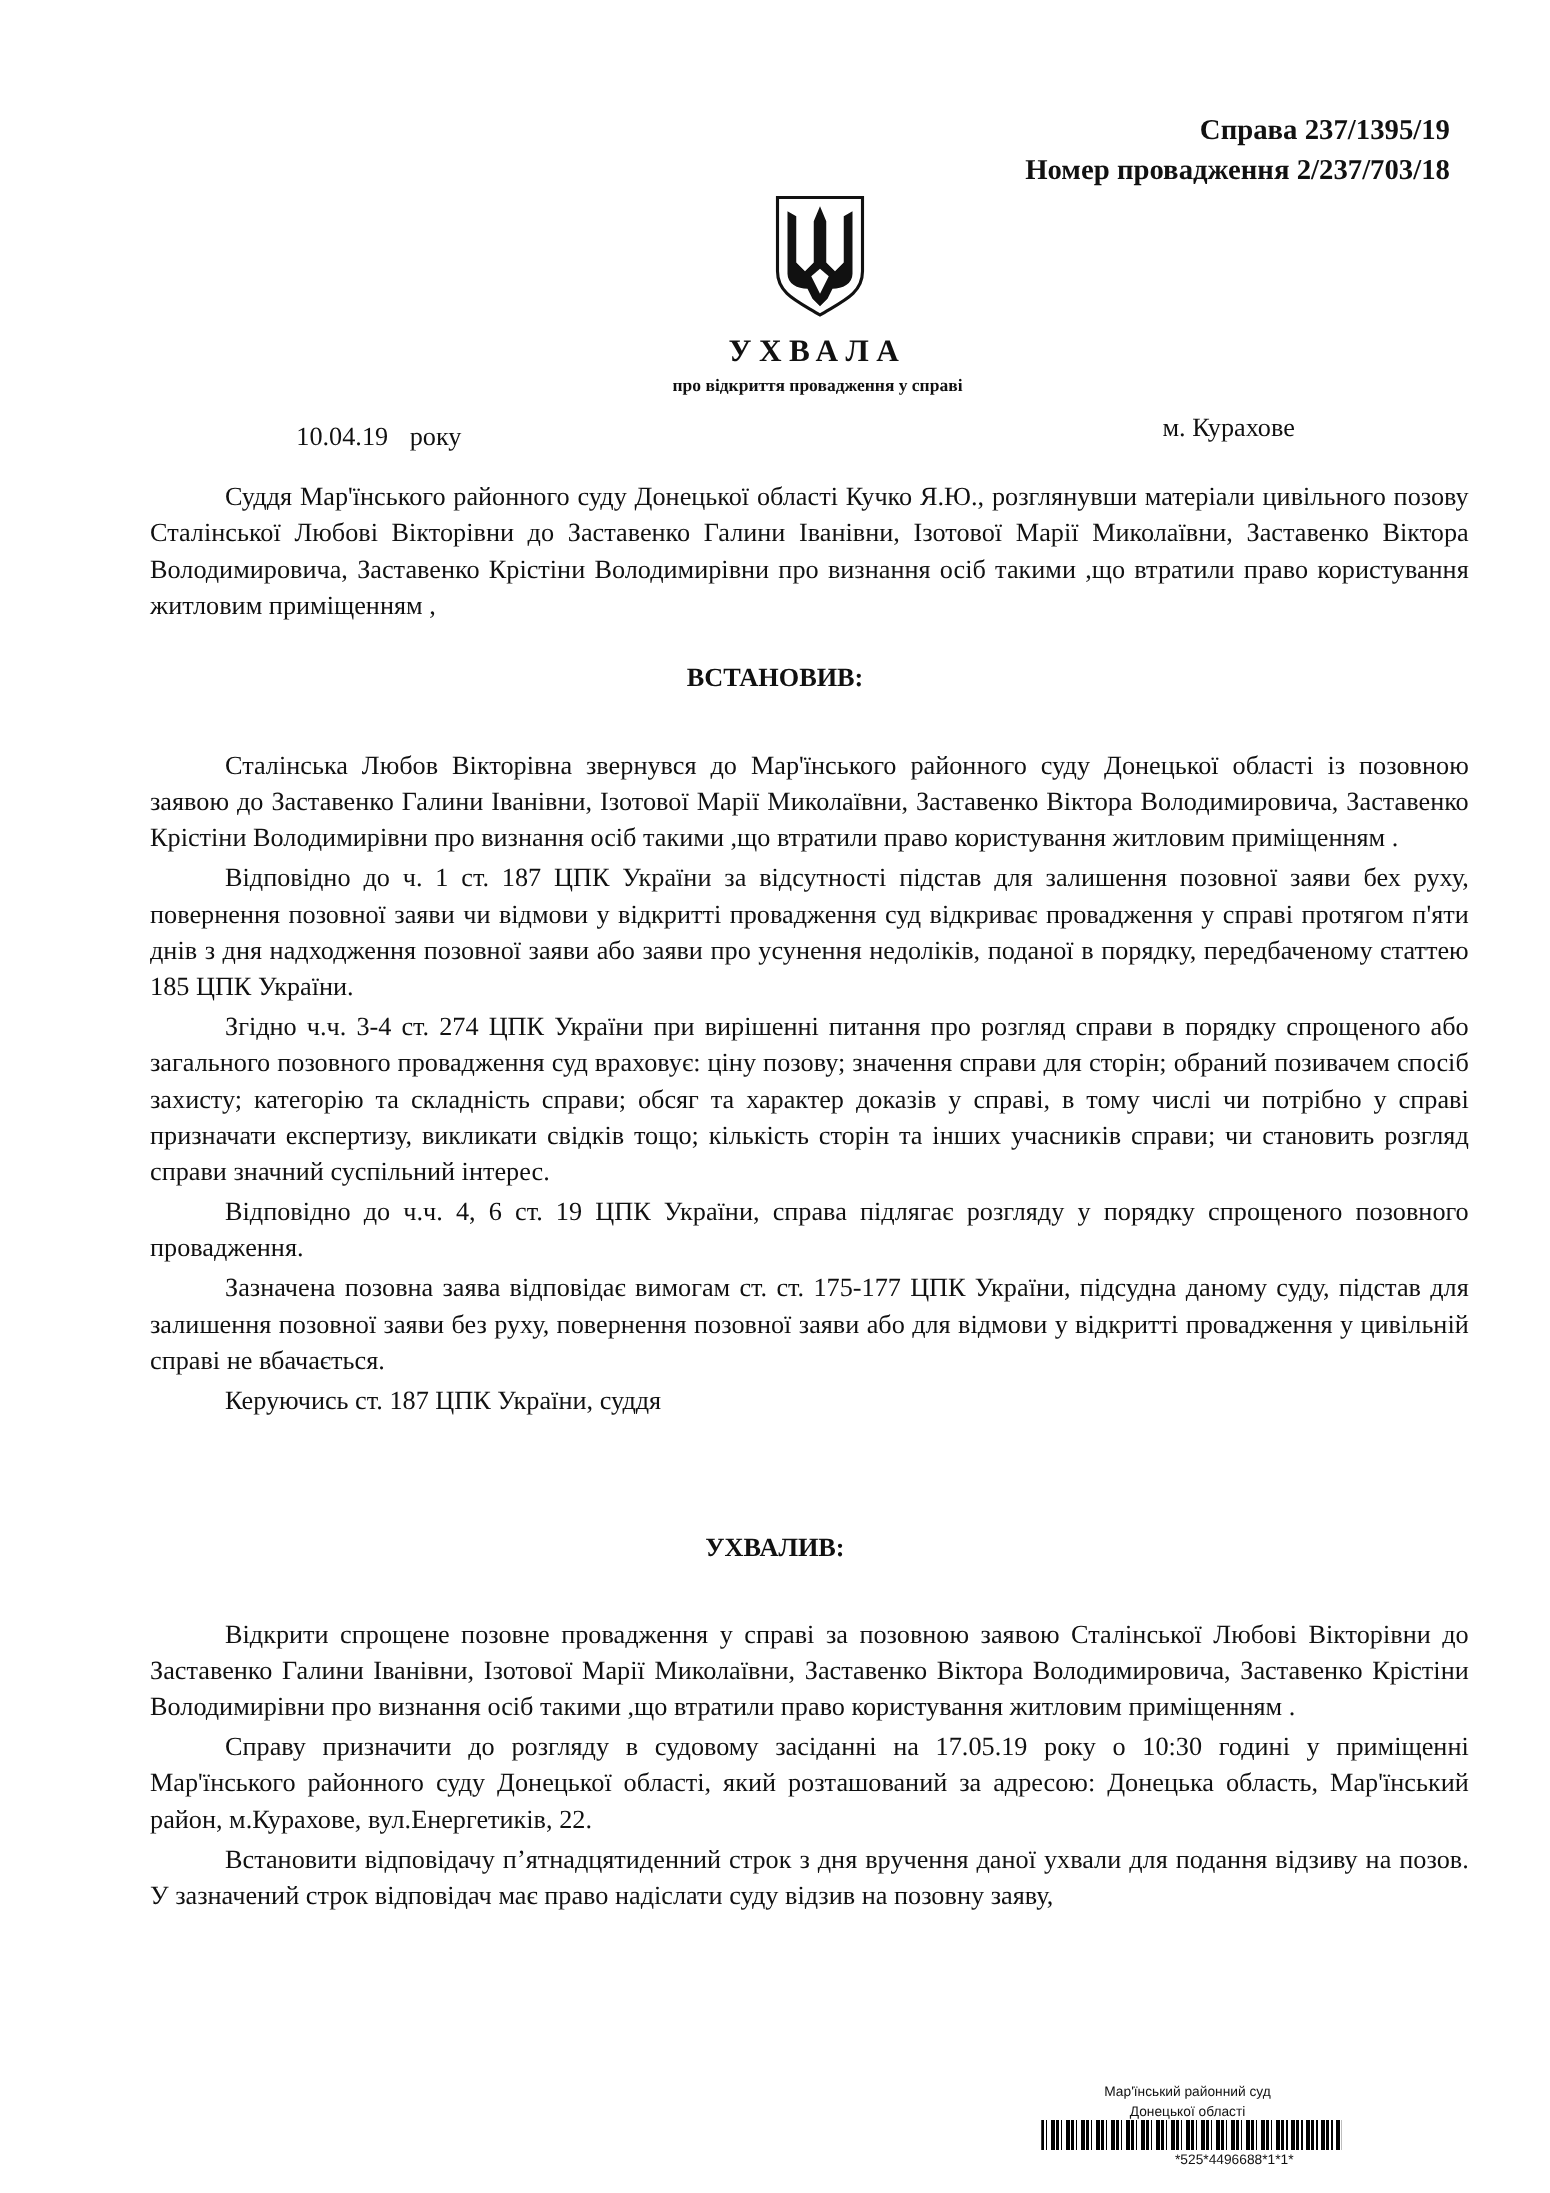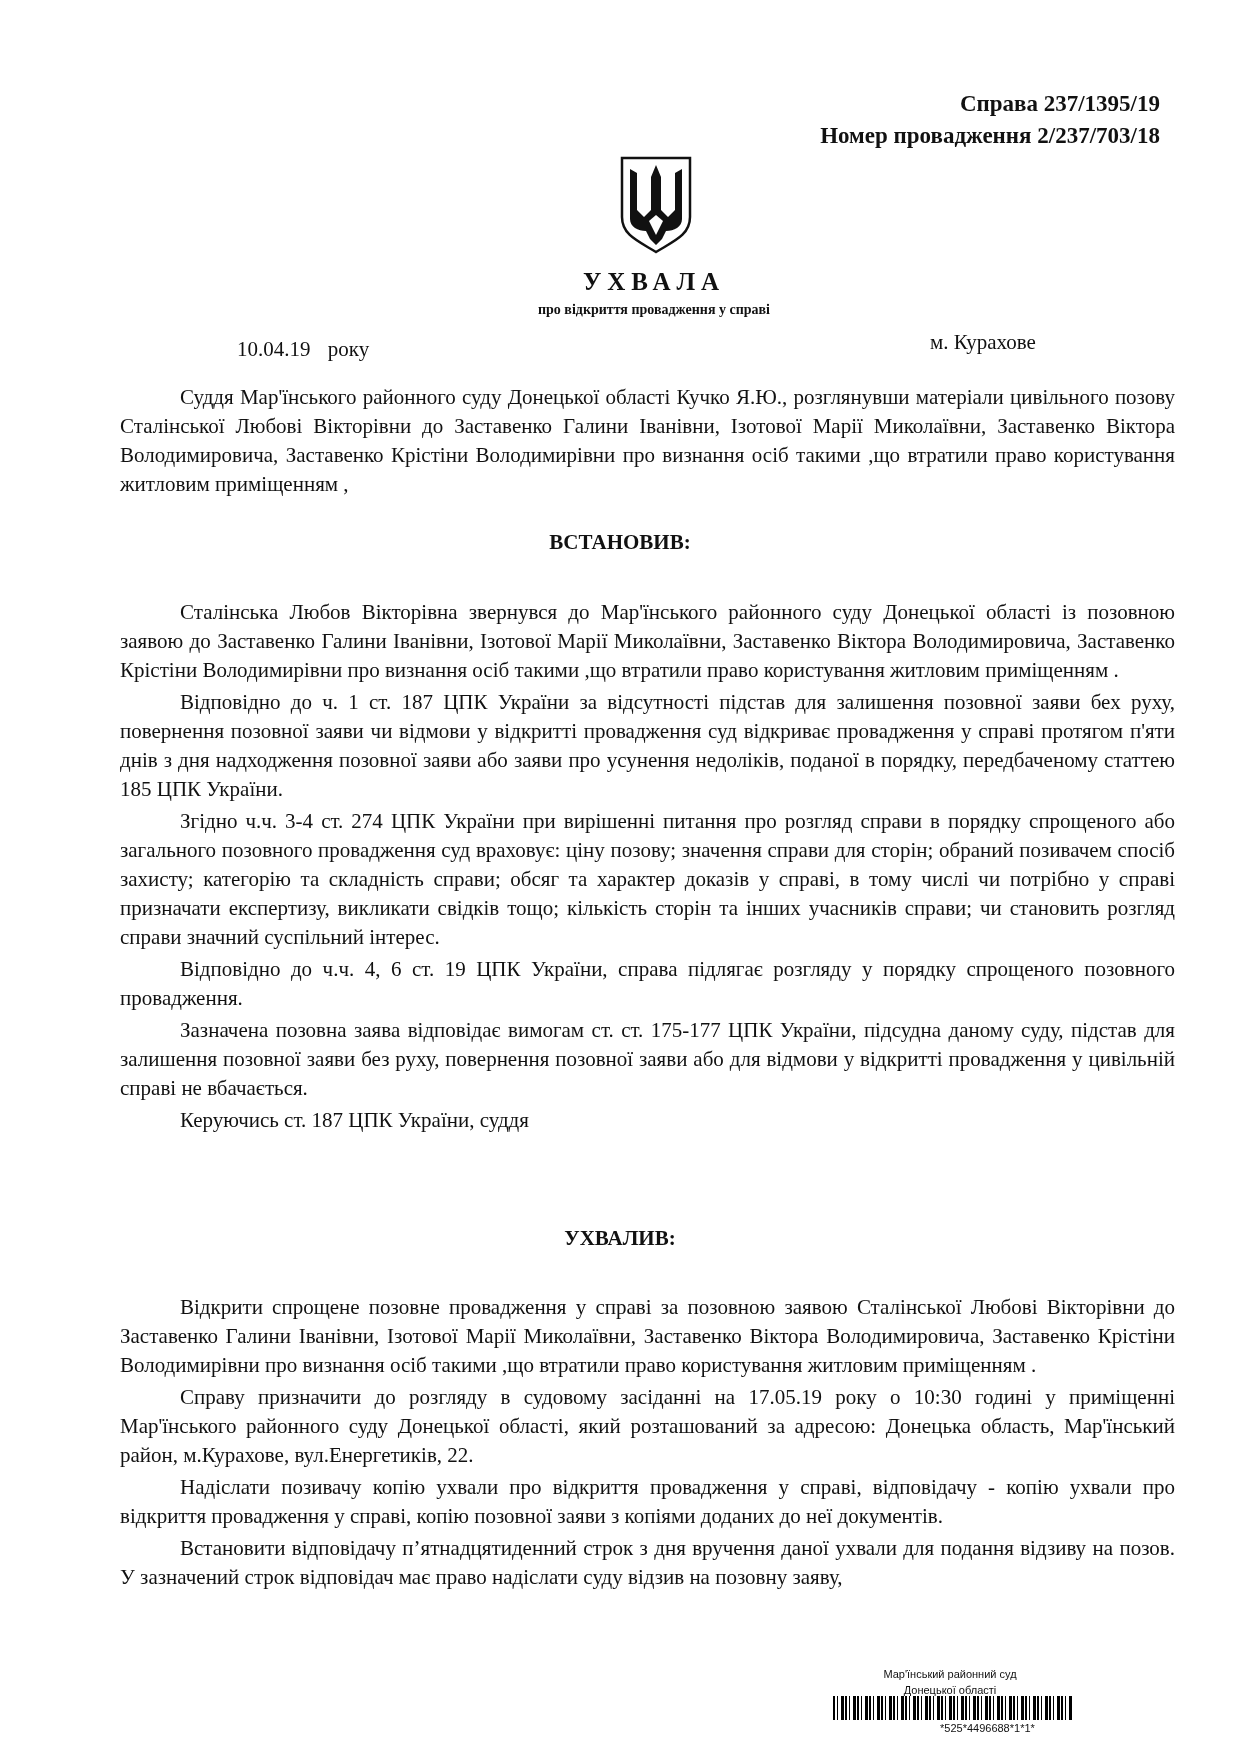--- a/index.html
+++ b/index.html
@@ -62,21 +62,20 @@
     <p class="tight">Відповідно до ч.ч. 4, 6 ст. 19 ЦПК України, справа підлягає розгляду у порядку спрощеного позовного провадження.</p>
     <p class="tight">Зазначена позовна заява відповідає вимогам ст. ст. 175-177 ЦПК України, підсудна даному суду, підстав для залишення позовної заяви без руху, повернення позовної заяви або для відмови у відкритті провадження у цивільній справі не вбачається.</p>
     <p class="tight">Керуючись ст. 187 ЦПК України, суддя</p>
   </div>
 
   <div class="heading" style="top:1226px;">УХВАЛИВ:</div>
 
   <div class="text" style="top:1293px;">
     <p>Відкрити спрощене позовне провадження у справі за позовною заявою Сталінської Любові Вікторівни до Заставенко Галини Іванівни, Ізотової Марії Миколаївни, Заставенко Віктора Володимировича, Заставенко Крістіни Володимирівни про визнання осіб такими ,що втратили право користування житловим приміщенням .</p>
     <p class="tight">Справу призначити до розгляду в судовому засіданні на 17.05.19 року о 10:30 годині у приміщенні Мар'їнського районного суду Донецької області, який розташований за адресою: Донецька область, Мар'їнський район, м.Курахове, вул.Енергетиків, 22.</p>
-    <p class="tight">Надіслати позивачу копію ухвали про відкриття провадження у справі, відповідачу - копію ухвали про відкриття провадження у справі, копію позовної заяви з копіями доданих до неї документів.</p>
     <p class="tight">Встановити відповідачу п’ятнадцятиденний строк з дня вручення даної ухвали для подання відзиву на позов. У зазначений строк відповідач має право надіслати суду відзив на позовну заяву,</p>
   </div>
 
   <div class="stamp">
     <div>Мар'їнський районний суд</div>
     <div>Донецької області</div>
   </div>
   <div class="barcode"></div>
   <div class="barcode-num">*525*4496688*1*1*</div>
 

